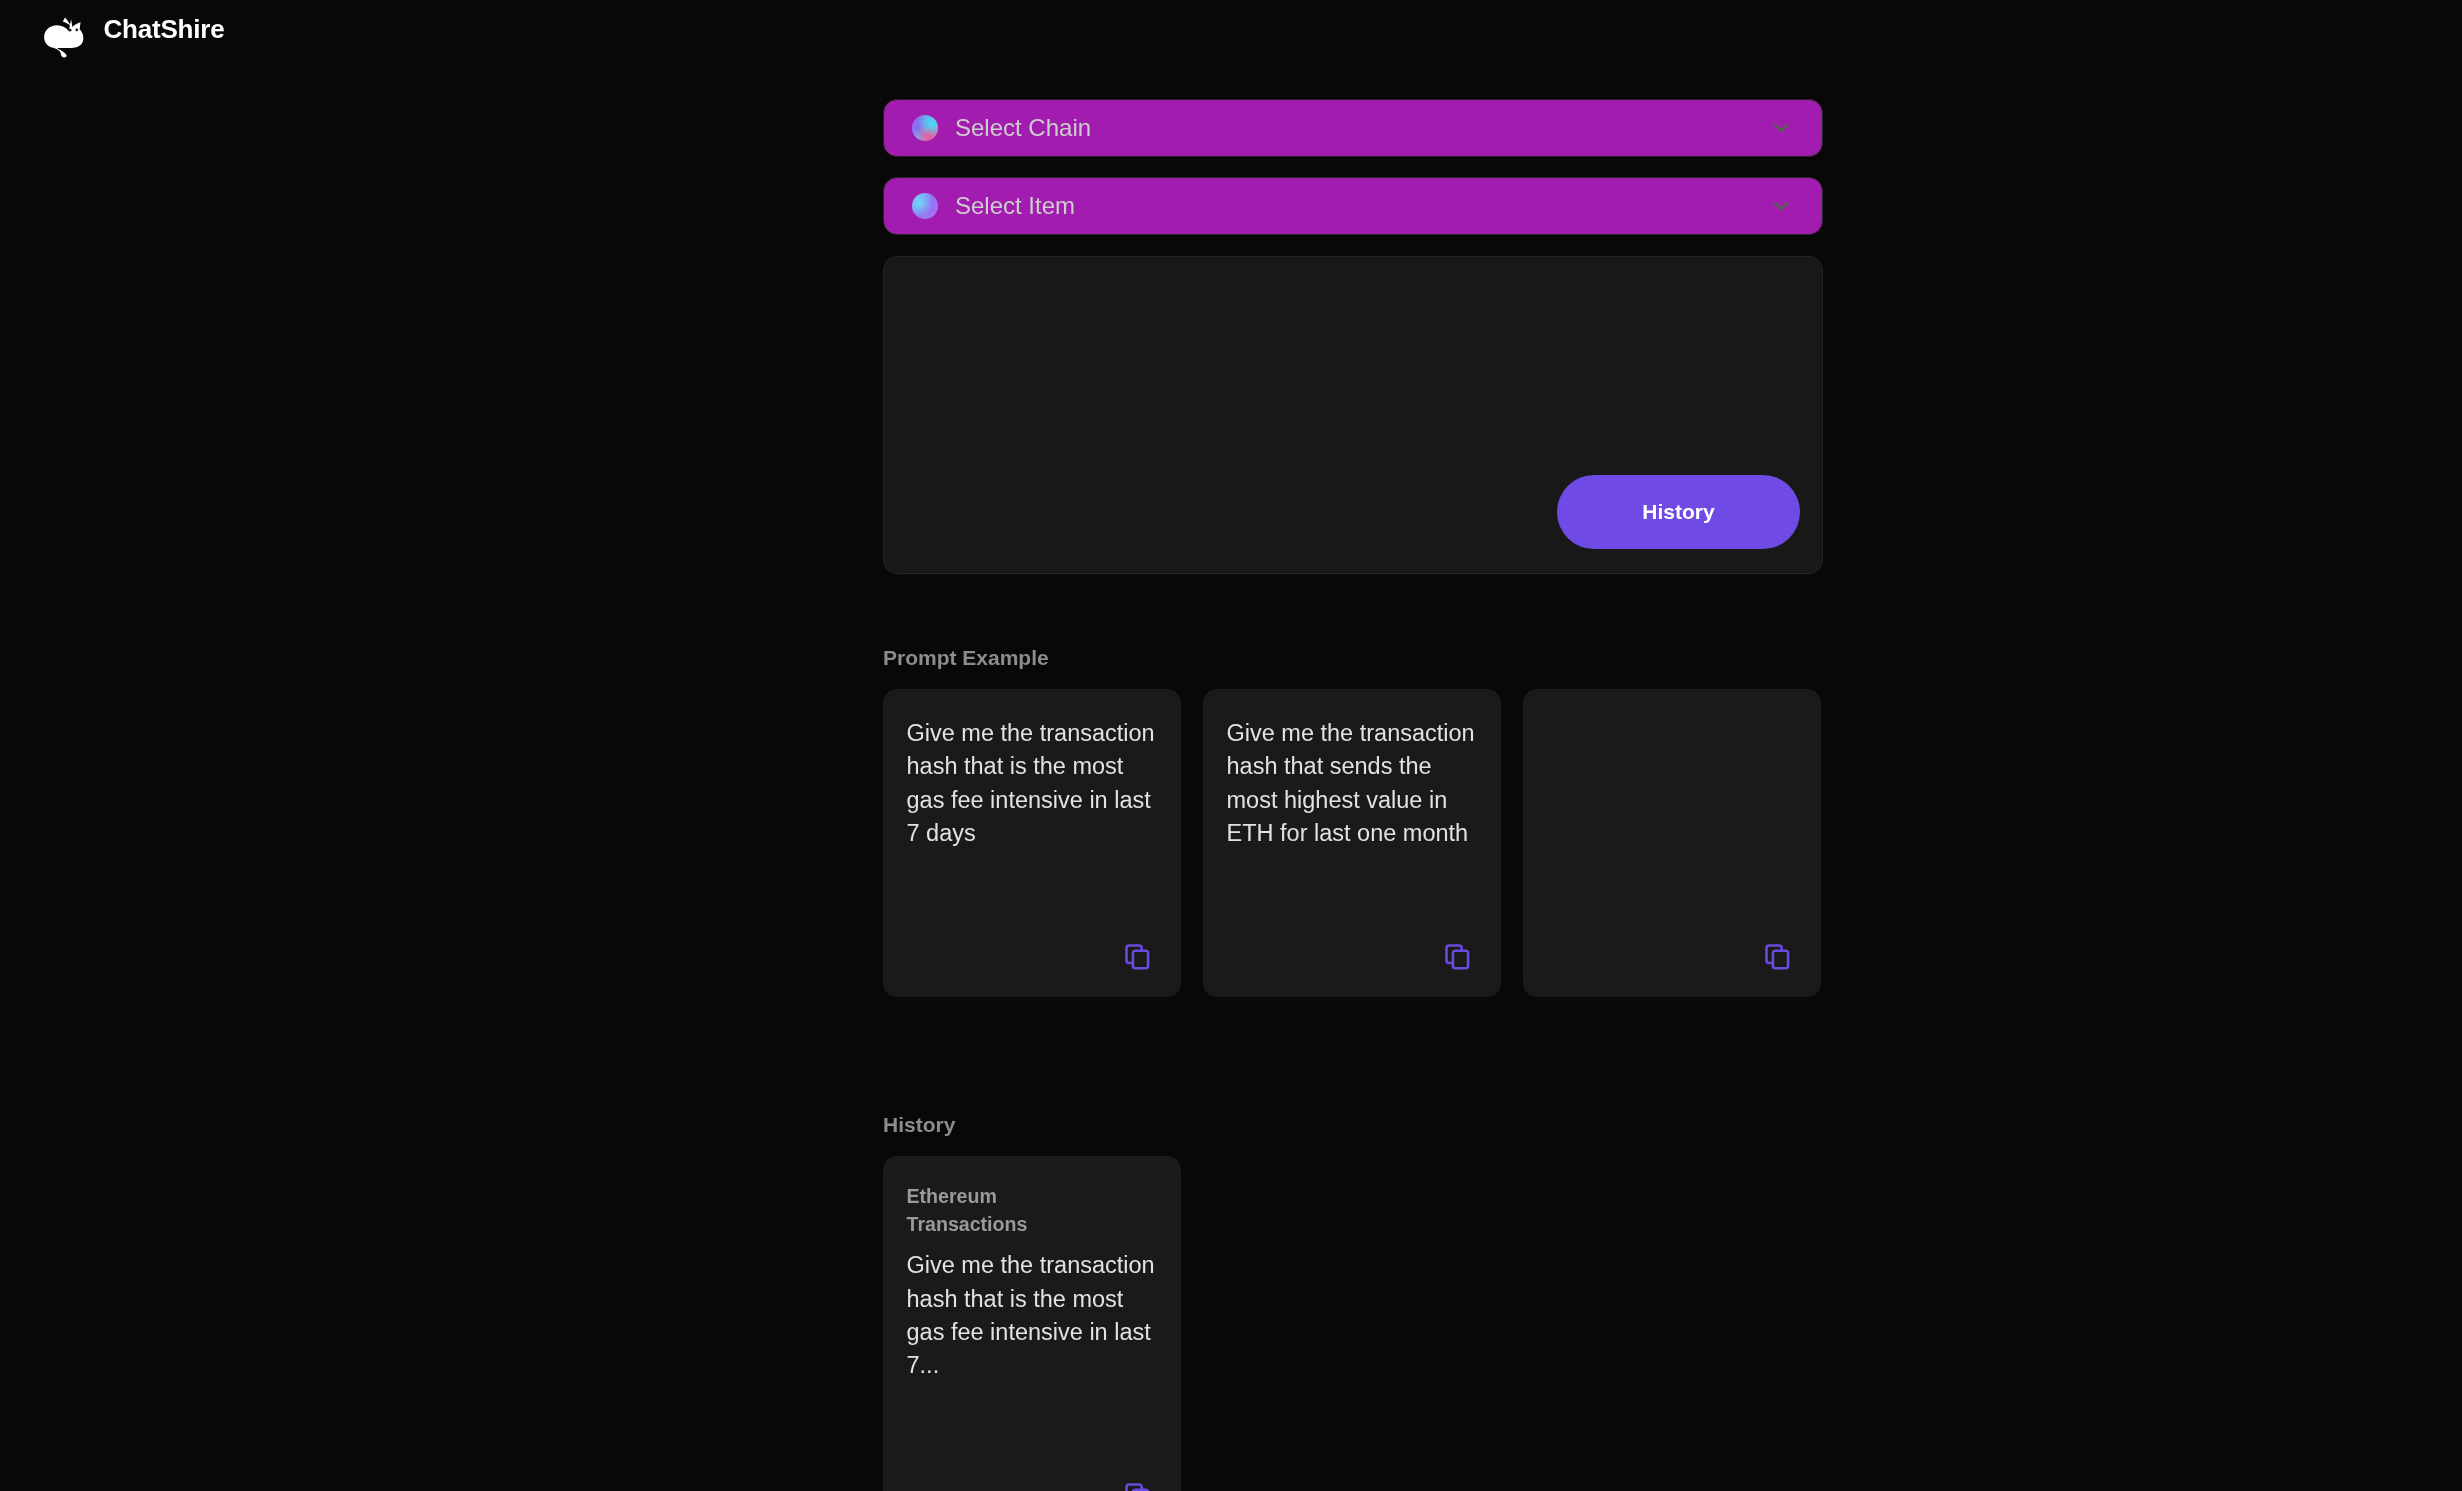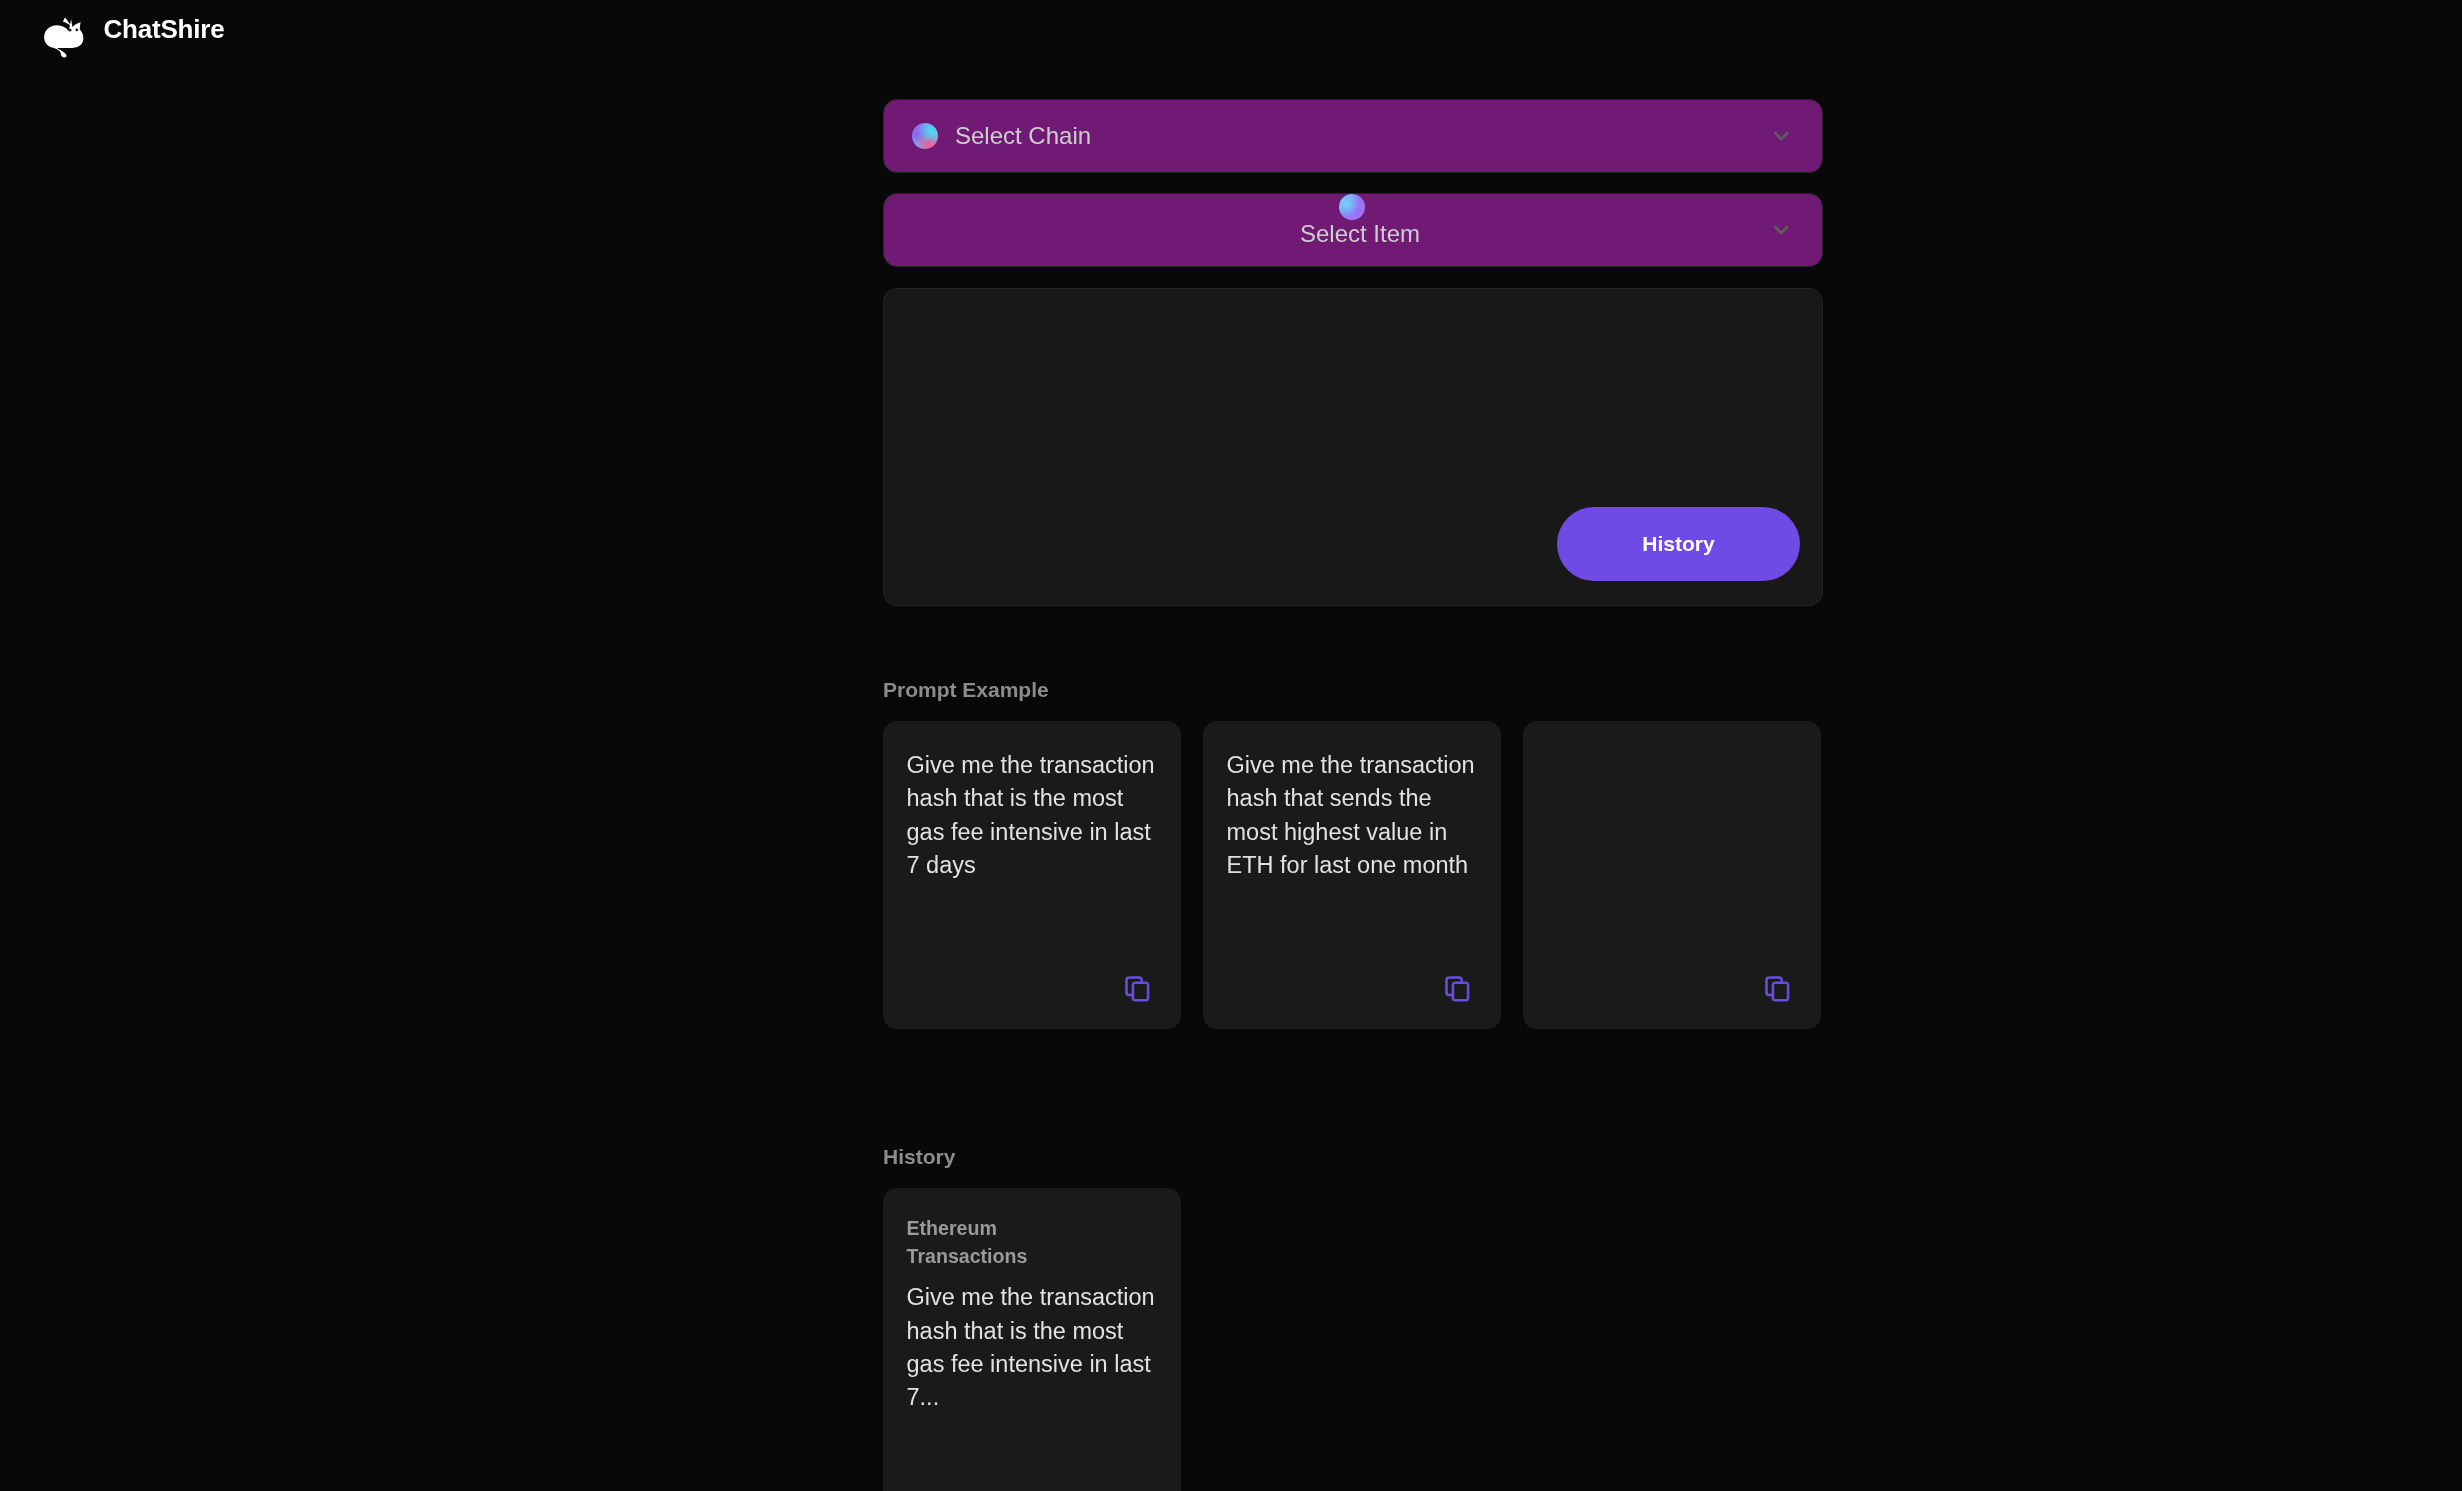--- a/index.html
+++ b/index.html
@@ -22,29 +22,29 @@
   }
 
   
   .column {
     position:absolute; left:883px; top:0;
     width:940px;
   }
 
   
   .select-row {
-    height:74px; margin-top:0;
-    background:#701a75;
+    height:58px; margin-top:0;
+    background:#a21caf;
     border:0.8px solid #262626;
     border-radius:14px;
     display:flex; align-items:center;
     padding:0 31px 0 28px;
     position:relative;
   }
-  .select-row + .select-row { margin-top:20.4px;flex-direction:column; }
+  .select-row + .select-row { margin-top:20.4px; }
   .orb { width:26px; height:26px; border-radius:50%; flex:0 0 auto; }
   .orb-chain {
     background:
       radial-gradient(circle at 72% 30%, #4ad6f0 0%, rgba(74,214,240,0) 52%),
       radial-gradient(circle at 62% 78%, #f2559c 0%, rgba(242,85,156,0) 48%),
       radial-gradient(circle at 22% 42%, #8f63f0 0%, rgba(143,99,240,0) 60%),
       linear-gradient(140deg,#9b5cf0 0%,#6bc8ef 55%,#ef5fa0 100%);
   }
   .orb-item {
     background:

